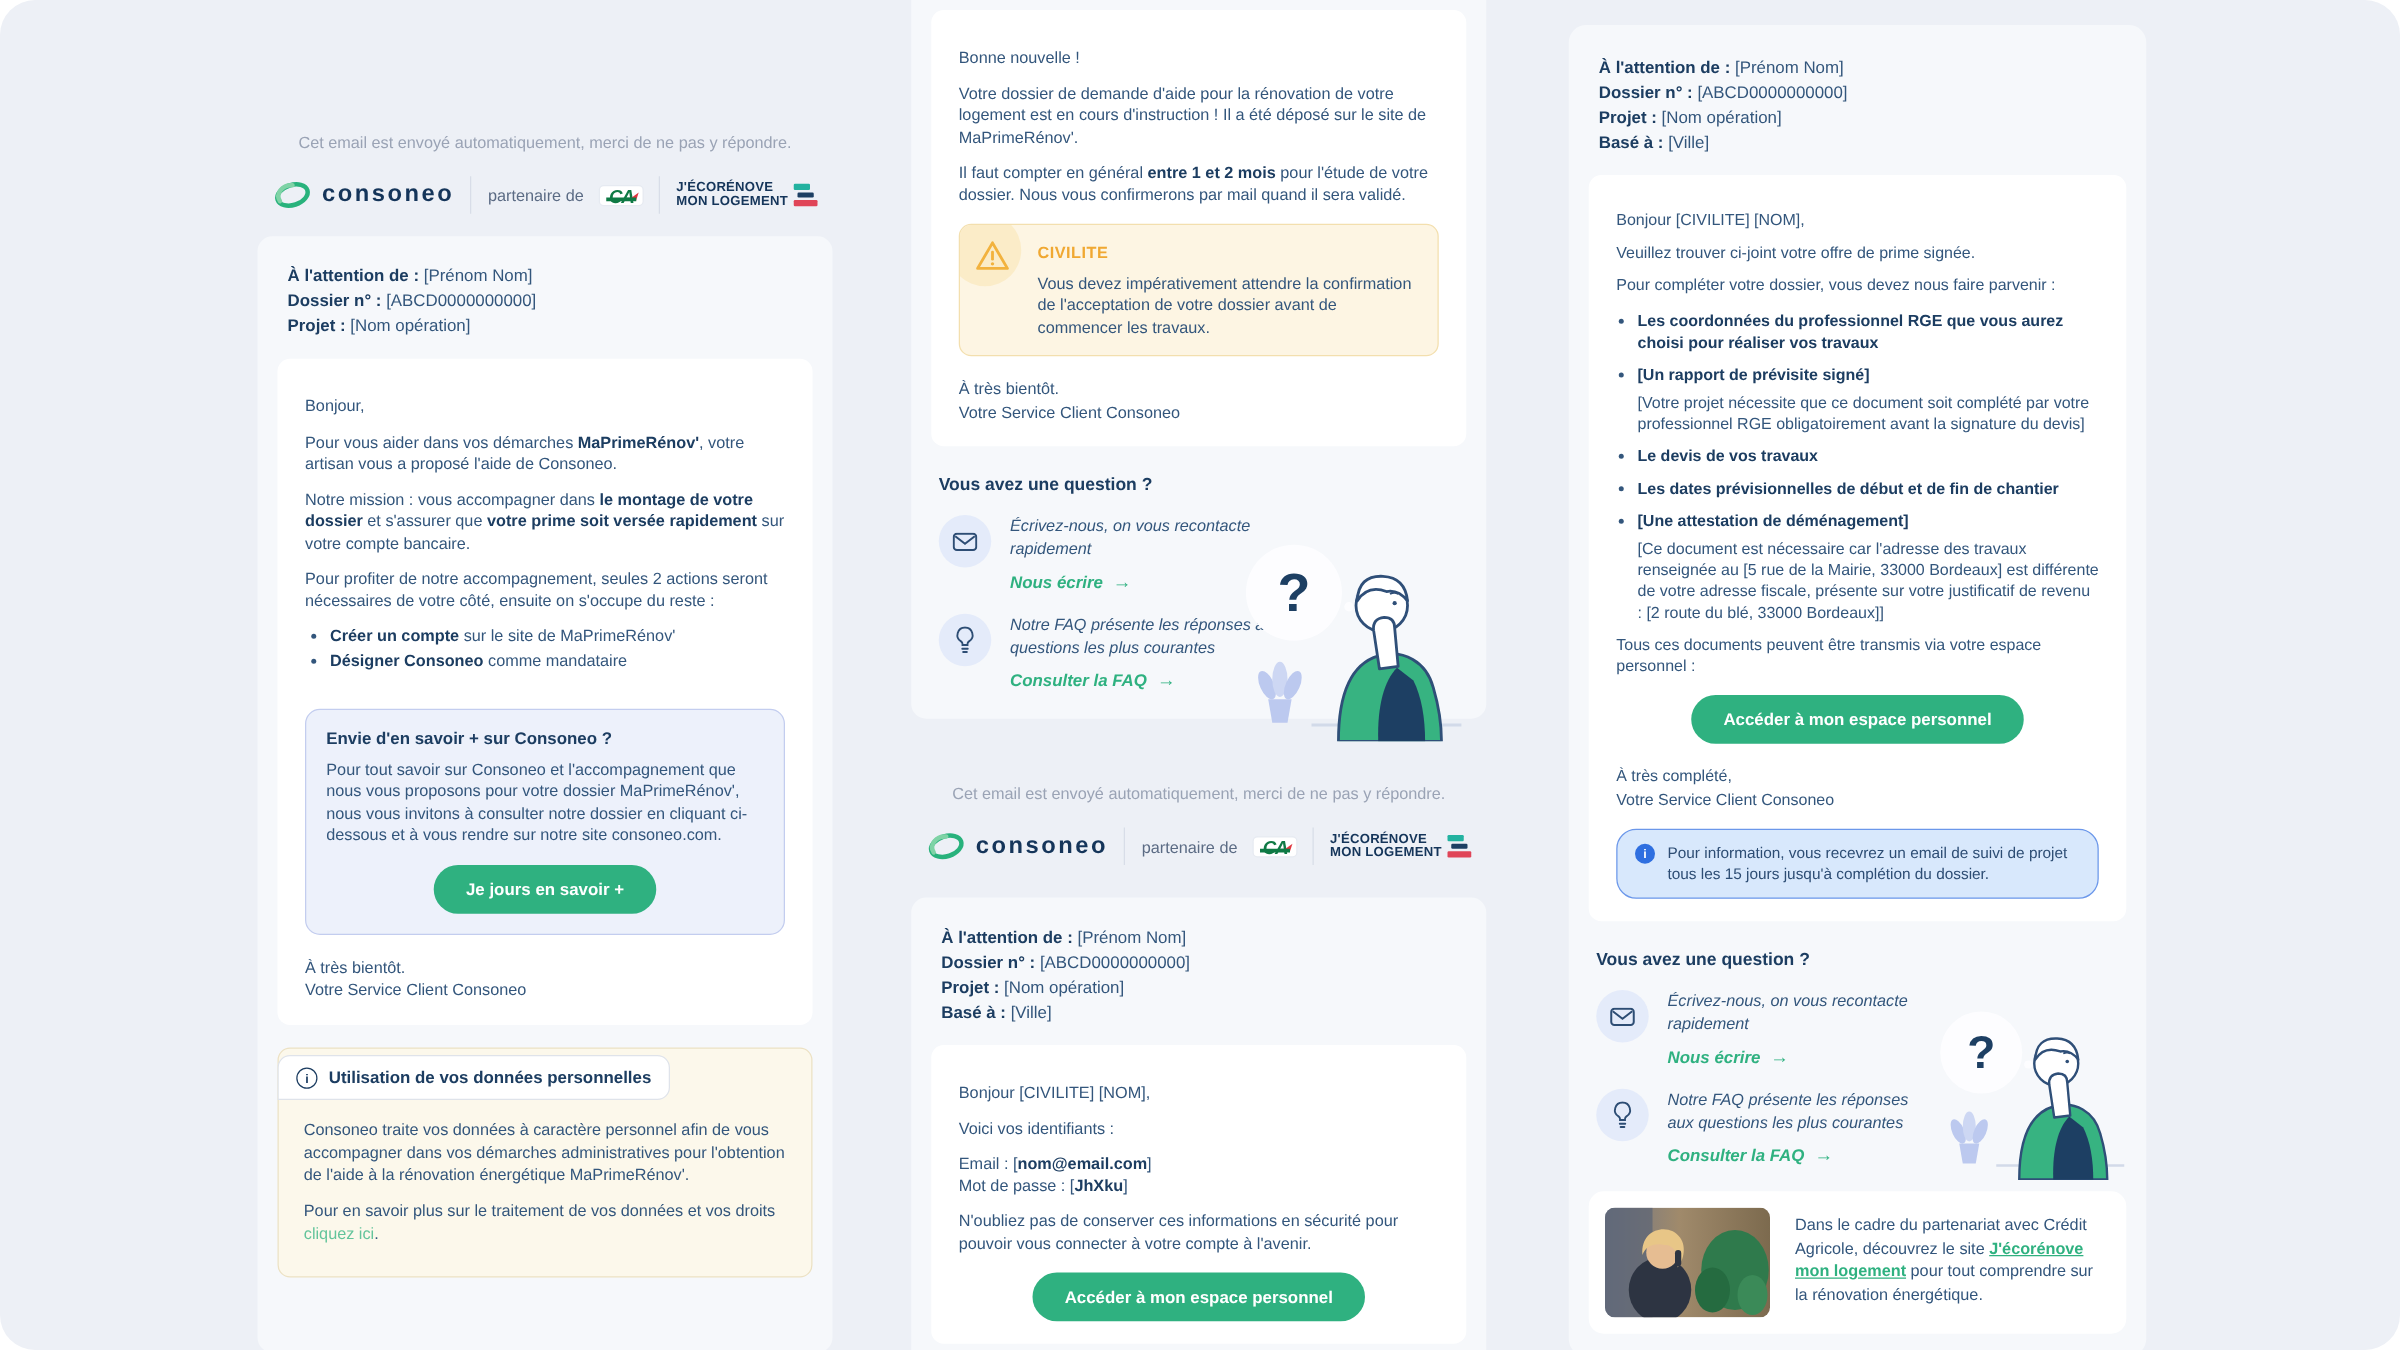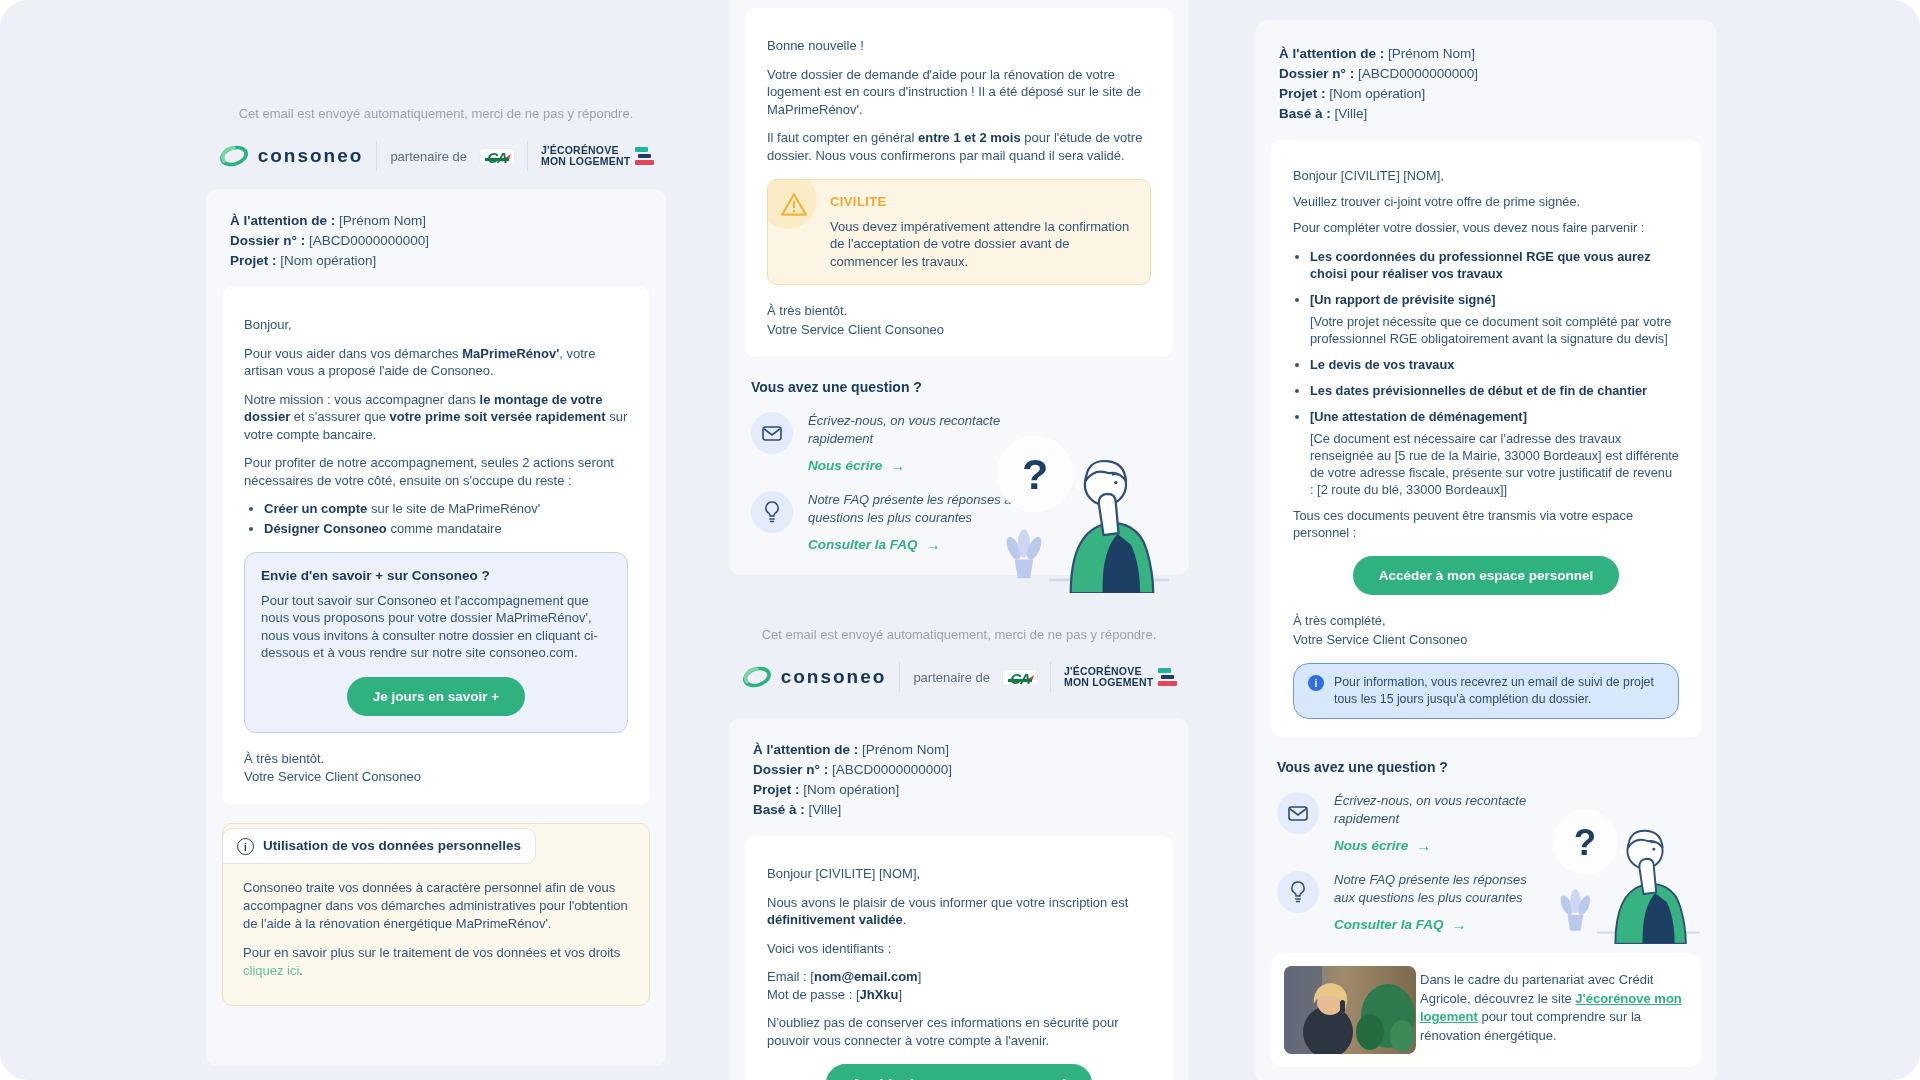--- a/index.html
+++ b/index.html
@@ -34,21 +34,21 @@
 
   .outer-card{background:#f6f8fb;border-radius:12px;}
   .col1 .outer-card{margin-top:18px;padding:20px 16px 60px;}
   .attn{font-size:13.5px;line-height:20px;color:#33567c;padding:2px 8px;}
   .attn b, b, strong{color:#1c3d61;}
   .white-card{background:#fff;border-radius:10px;padding:18px 22px;margin-top:14px;font-size:13px;line-height:17.5px;color:#33567c;}
   .white-card p{margin:11px 0;}
   ul.tight{margin:2px 0 0;padding-left:20px;}
   ul.tight li{margin:2px 0;}
 
-  .promo{background:#edf1fb;border:1px solid #c3cdef;border-radius:12px;padding:14px 16px 16px;margin-top:15px;}
+  .promo{background:#edf1fb;border:1px solid #c3cdef;border-radius:12px;padding:14px 16px 16px;margin-top:30px;}
   .promo-title{font-weight:bold;color:#1c3d61;font-size:13.5px;margin-bottom:7px;}
   .btn-row{text-align:center;margin-top:15px;}
   .btn{display:inline-block;background:#2fb180;color:#fff;font-weight:bold;font-size:13.5px;padding:12px 26px;border-radius:26px;border:none;font-family:inherit;cursor:pointer;}
   .sig{margin-top:17px;line-height:18.5px;}
 
   .data-box{position:relative;background:#fcf8eb;border:1px solid #ece1c3;border-radius:10px;margin-top:18px;padding:14px 20px 14px;font-size:13px;line-height:18px;color:#33567c;}
   .data-tab{display:inline-flex;align-items:center;gap:9px;background:#fff;border:1px solid #dfe3ea;border-radius:10px 10px 10px 0;padding:8px 14px;margin:-15px 0 4px -21px;}
   .data-tab b{font-size:13.5px;}
   .icon-info-o{width:17px;height:17px;border:1.5px solid #1c3d61;border-radius:50%;display:grid;place-items:center;font-size:10px;font-weight:bold;color:#1c3d61;box-sizing:border-box;}
   .icon-info-o::after{content:"i";}
@@ -80,21 +80,21 @@
   .col3 .outer-card{padding:22px 16px 18px;border-radius:14px;}
   .col3 .white-card{margin-top:14px;line-height:17px;font-size:12.8px;}
   .col3 .white-card p{margin:9px 0;}
   ul.docs{margin:12px 0 0;padding-left:17px;}
   ul.docs li{margin:9px 0;}
   ul.docs .sub{font-weight:normal;margin:5px 0 0;}
   .info-note{display:flex;gap:10px;background:#d8e8fc;border:1.5px solid #6b97ea;border-radius:16px;padding:10px 14px;margin-top:14px;font-size:12.3px;line-height:17px;color:#2d4d74;}
   .icon-info-f{flex:0 0 16px;width:16px;height:16px;border-radius:50%;background:#2f6fe0;color:#fff;display:grid;place-items:center;font-size:10px;font-weight:bold;margin-top:1px;}
   .icon-info-f::after{content:"i";}
 
-  .partner-card{display:flex;gap:4px;background:#fff;border-radius:12px;padding:13px;margin-top:20px;}
+  .partner-card{display:flex;gap:20px;background:#fff;border-radius:12px;padding:13px;margin-top:20px;}
   .photo{border-radius:8px;overflow:hidden;flex:0 0 132px;height:88px;}
   .partner-text{font-size:13px;line-height:18.5px;color:#33567c;padding-top:5px;padding-right:4px;}
   .link-green-u{color:#2fb180;font-weight:bold;text-decoration:underline;cursor:pointer;}
 </style>
 </head>
 <body>
 
 <div class="page">
 
   <section class="col col1">
@@ -289,21 +289,20 @@
     <div class="outer-card card-bottom">
       <div class="attn">
         <div><b>À l'attention de :</b><span> [Prénom Nom]</span></div>
         <div><b>Dossier n° :</b><span> [ABCD0000000000]</span></div>
         <div><b>Projet :</b><span> [Nom opération]</span></div>
         <div><b>Basé à :</b><span> [Ville]</span></div>
       </div>
 
       <div class="white-card">
         <p>Bonjour [CIVILITE] [NOM],</p>
-        <p><span>Nous avons le plaisir de vous informer que votre inscription est </span><b>définitivement validée</b><span>.</span></p>
         <p>Voici vos identifiants :</p>
         <p>
           <span>Email : [</span><b>nom@email.com</b><span>]</span><br>
           <span>Mot de passe : [</span><b>JhXku</b><span>]</span>
         </p>
         <p>N'oubliez pas de conserver ces informations en sécurité pour pouvoir vous connecter à votre compte à l'avenir.</p>
         <div class="btn-row">
           <button class="btn">Accéder à mon espace personnel</button>
         </div>
 

